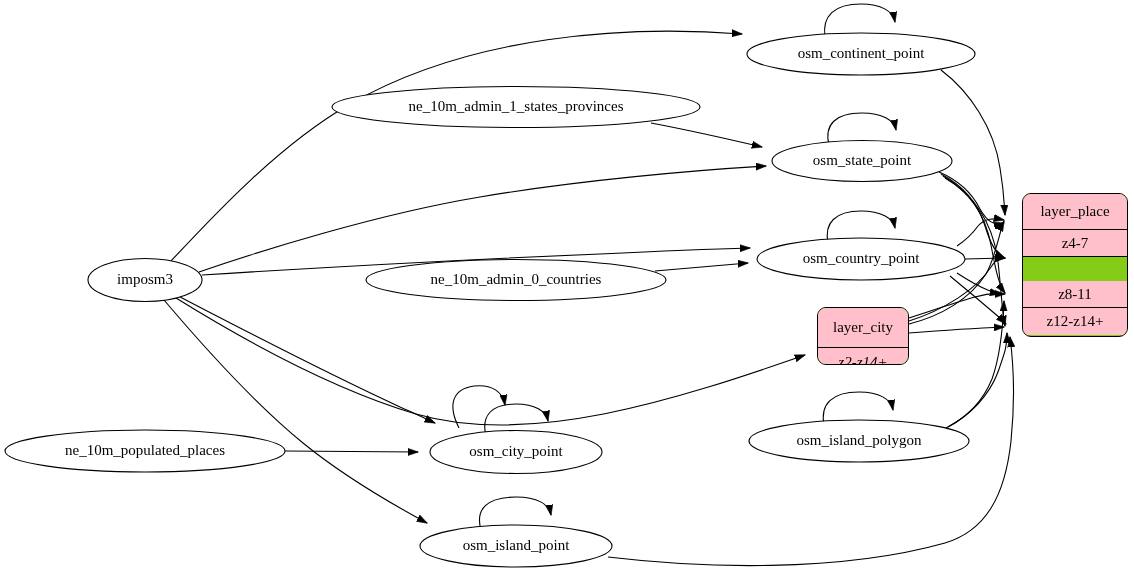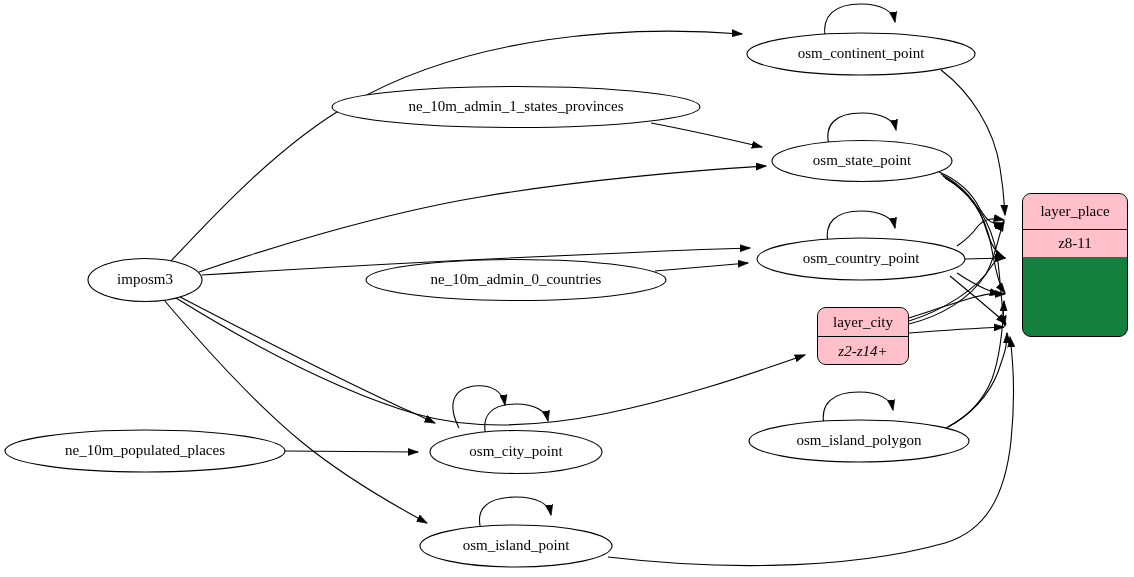--- a/index.html
+++ b/index.html
@@ -41,21 +41,21 @@
     font-family: "Liberation Serif", "DejaVu Serif", serif;
     font-size: 15px;
     fill: #000000;
     text-anchor: middle;
     dominant-baseline: middle;
     pointer-events: none;
   }
   .record-box {
     position: absolute;
     box-sizing: border-box;
-    background: #15803d;
+    background: #84cc16;
     border: 1.2px solid #000000;
     border-radius: 9px;
     overflow: hidden;
   }
   .record-cell {
     box-sizing: border-box;
     display: flex;
     align-items: center;
     justify-content: center;
     font-family: "Liberation Serif", "DejaVu Serif", serif;
@@ -174,21 +174,23 @@
       <text class="node-label" x="516" y="547">osm_island_point</text>
 
       <ellipse class="ellipse-node" cx="859" cy="441" rx="110" ry="21"></ellipse>
       <text class="node-label" x="859" y="442">osm_island_polygon</text>
 
     </g>
   </svg>
 
   <div class="record-box" style="left:1022px; top:193px; width:106px; height:144px;">
     <div class="record-cell" style="height:36px;">layer_place</div>
-    <div class="record-cell" style="height:27px;">z8-11</div>
+    <div class="record-cell" style="height:27px;">z4-7</div>
+    <div class="record-cell" style="height:27px;margin-top:24px;">z8-11</div>
+    <div class="record-cell" style="height:27px;">z12-z14+</div>
   </div>
 
   <div class="record-box" style="left:817px; top:307px; width:92px; height:58px;">
-    <div class="record-cell" style="height:29px;">layer_city</div>
+    <div class="record-cell" style="height:40px;">layer_city</div>
     <div class="record-cell" style="height:29px;font-style:italic;">z2-z14+</div>
   </div>
 
 </div>
 
 </body></html>

